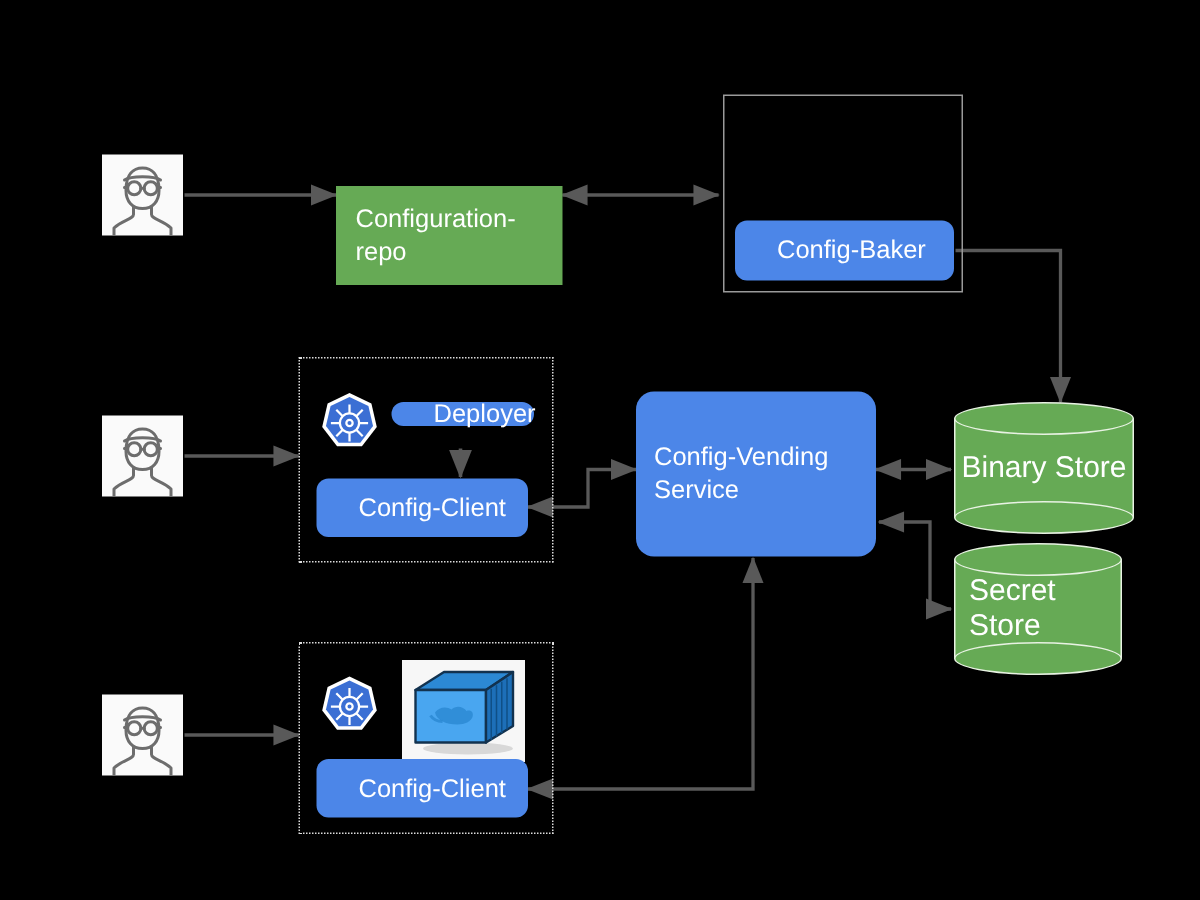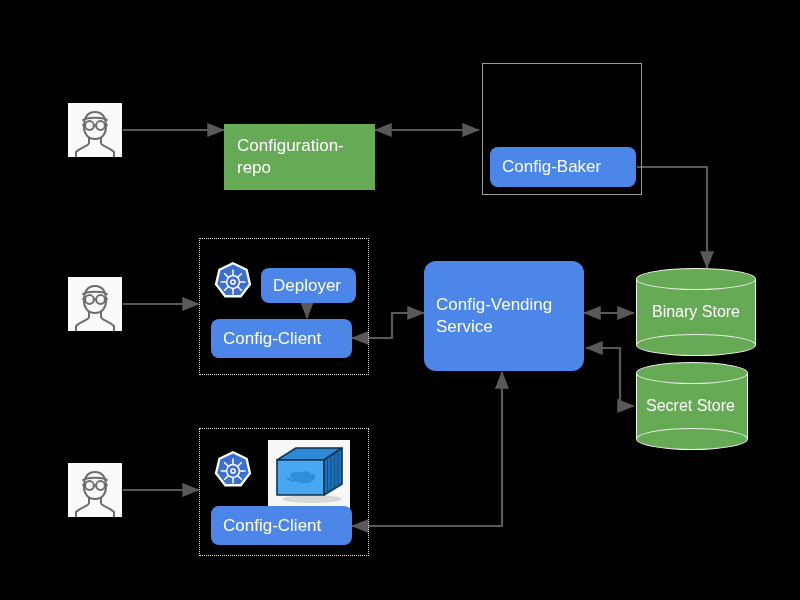--- a/index.html
+++ b/index.html
@@ -26,21 +26,21 @@
   .green-rect {
     background: #66AA55;
     padding-left: 10px;
     font-size: 17px;
     line-height: 22px;
   }
   
   .blue-box {
     background: #4C86E8;
     border-radius: 8px;
-    padding-left: 12px;
+    padding-left: 28px;
     font-size: 17px;
     line-height: 22px;
   }
   .blue-box.big {
     border-radius: 12px;
   }
   
   .plain-container {
     position: absolute;
     box-sizing: border-box;
@@ -85,21 +85,21 @@
     border-radius: 50%;
     box-sizing: border-box;
   }
   .cyl-label {
     position: absolute;
     left: 0; right: 0; top: 0; bottom: 0;
     display: flex;
     align-items: center;
     justify-content: center;
     color: #ffffff;
-    font-size: 16px;
+    font-size: 20px;
     z-index: 3;
   }
   
   .person {
     position: absolute;
     background: #fafafa;
     box-sizing: border-box;
   }
   
   .k8s-icon { position: absolute; }
@@ -221,21 +221,21 @@
       <g fill="none" stroke="#ffffff" stroke-width="1.5">
         <circle cx="21" cy="21" r="6.4"></circle>
         <circle cx="21" cy="21" r="2.1"></circle>
         <path d="M21,14.6 L21,8.6 M21,27.4 L21,33.4 M14.6,21 L8.6,21 M27.4,21 L33.4,21
                  M16.5,16.5 L12.2,12.2 M25.5,25.5 L29.8,29.8
                  M25.5,16.5 L29.8,12.2 M16.5,25.5 L12.2,29.8"></path>
       </g>
     </svg>
   </div>
 
-  <div class="node blue-box" style="left:261px; top:268px; width:95px; height:35px;">
+  <div class="node blue-box" style="left:261px; top:268px; width:95px; height:16px;">
     <span>Deployer</span>
   </div>
 
   <div class="node blue-box" style="left:211px; top:319px; width:141px; height:39px;">
     <span>Config-Client</span>
   </div>
 
   <div class="node blue-box big" style="left:424px; top:261px; width:160px; height:110px; padding-left:12px; padding-right:10px;">
     <span>Config-Vending Service</span>
   </div>

